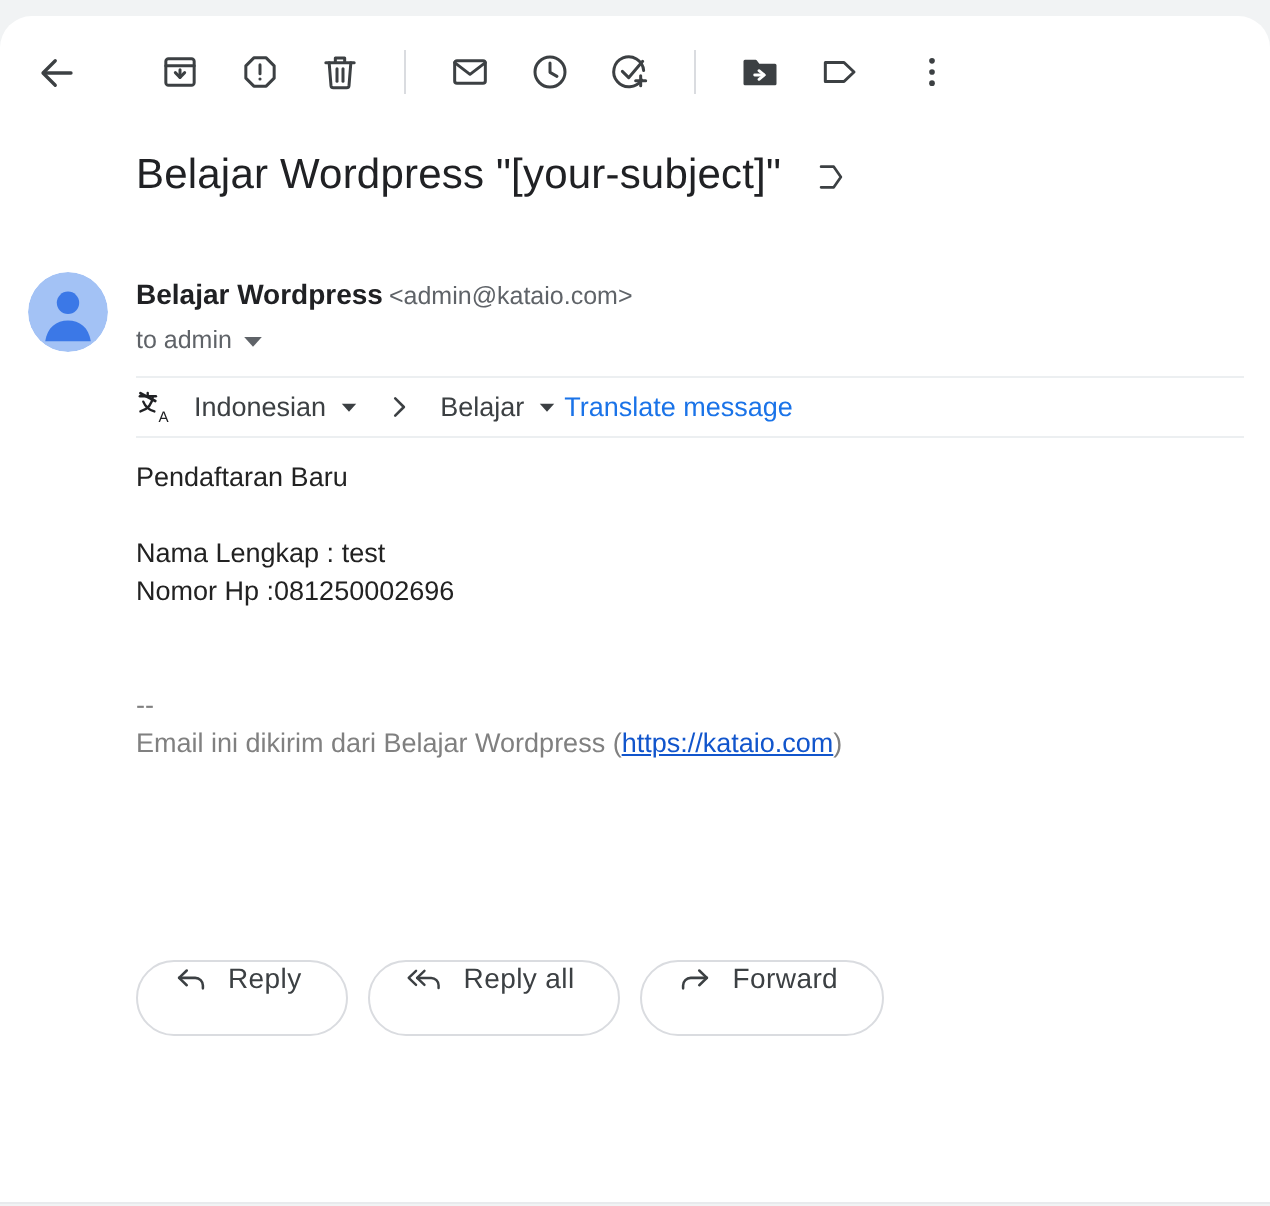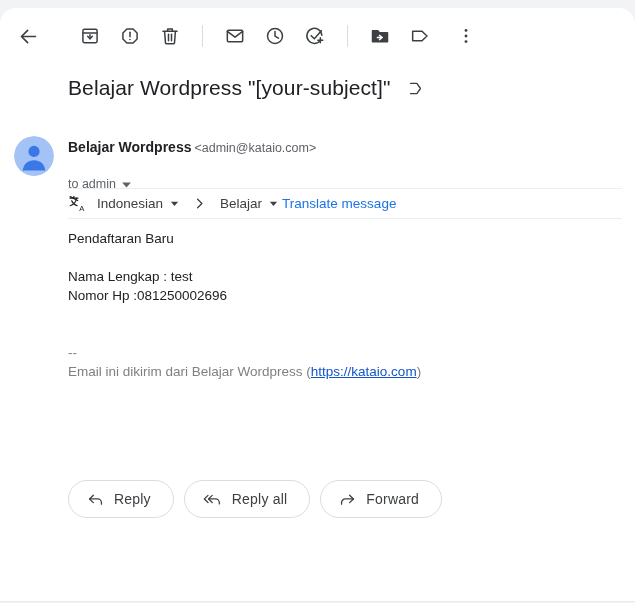--- a/index.html
+++ b/index.html
@@ -114,21 +114,21 @@
     color: #5f6368;
     font-size: 12.5px;
     margin-left: 3px;
   }
   .sender-line2 {
     display: flex;
     align-items: center;
     font-size: 12.5px;
     color: #5f6368;
     line-height: 20px;
-    margin-top: 16px;
+    margin-top: 2px;
   }
   .caret-btn {
     border: none;
     background: transparent;
     padding: 0;
     margin-left: 5px;
     cursor: pointer;
     display: flex;
     align-items: center;
   }
@@ -203,21 +203,21 @@
     top: 472px;
     display: flex;
     gap: 10px;
   }
   .action-btn {
     height: 38px;
     border: 1px solid #dadce0;
     border-radius: 19px;
     background: #ffffff;
     display: flex;
-    align-items: center;
+    align-items: flex-start;
     padding: 0 22px 0 18px;
     cursor: pointer;
     font-family: "Liberation Sans", sans-serif;
     font-size: 14px;
     color: #3c4043;
     letter-spacing: 0.2px;
   }
   .action-btn .ic { margin-right: 10px; display: flex; align-items: center; }
 </style>
 </head>

